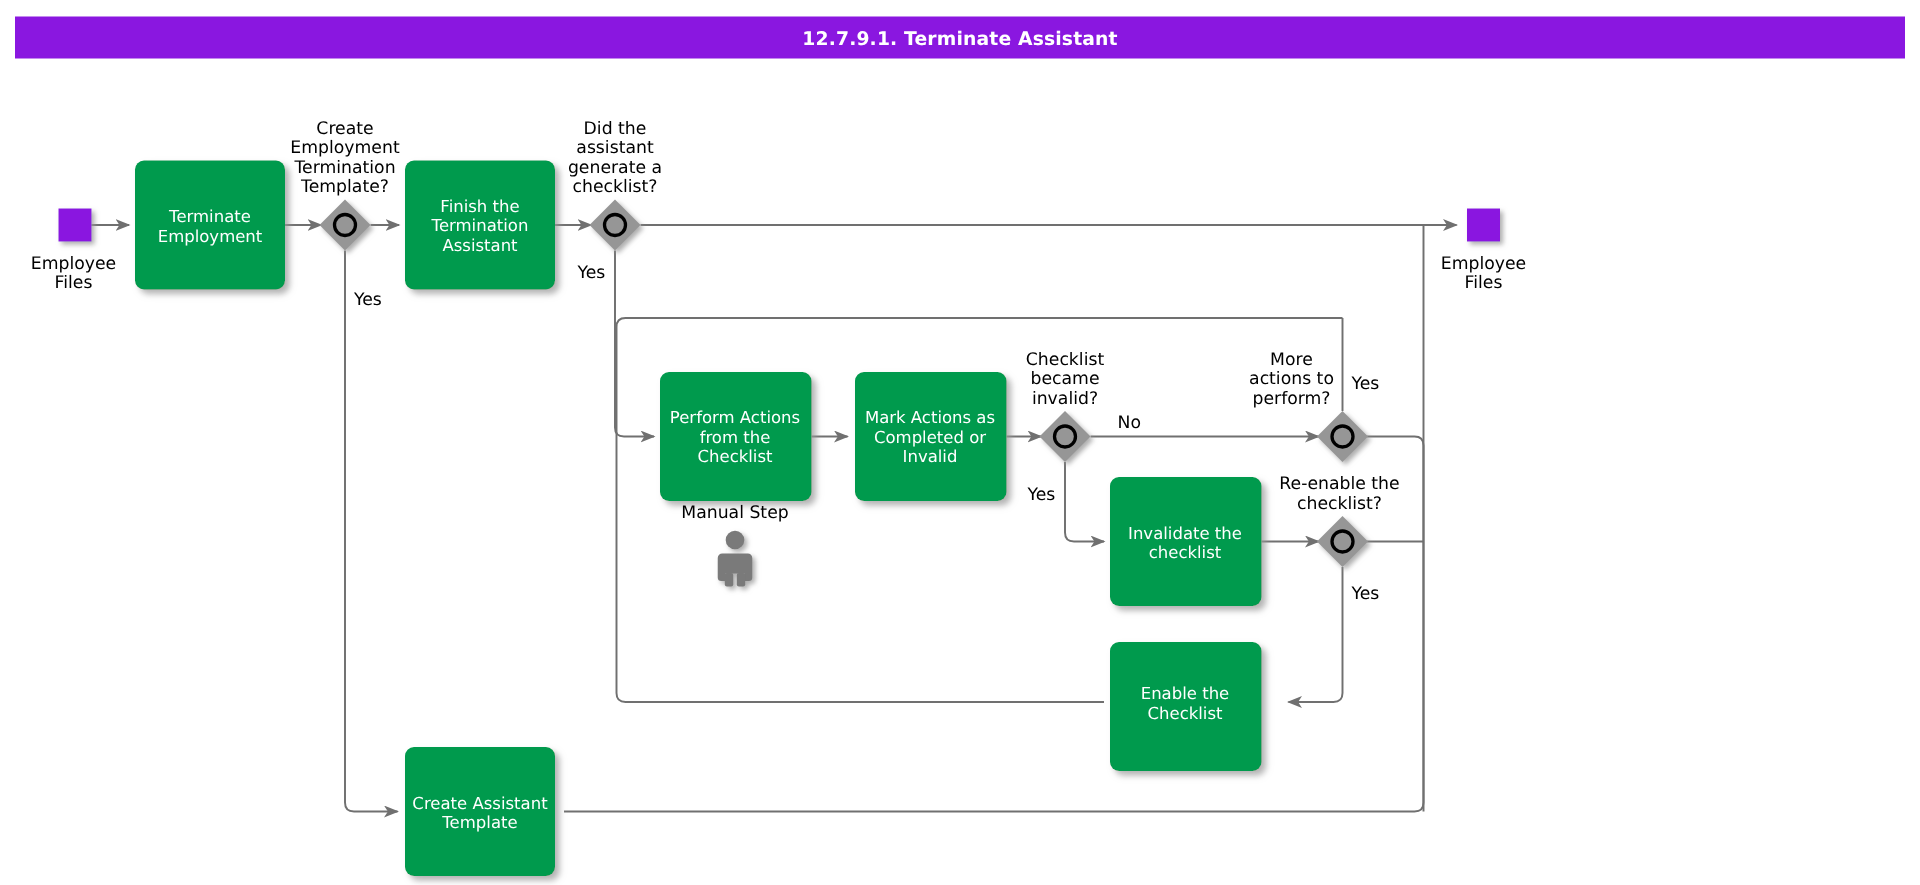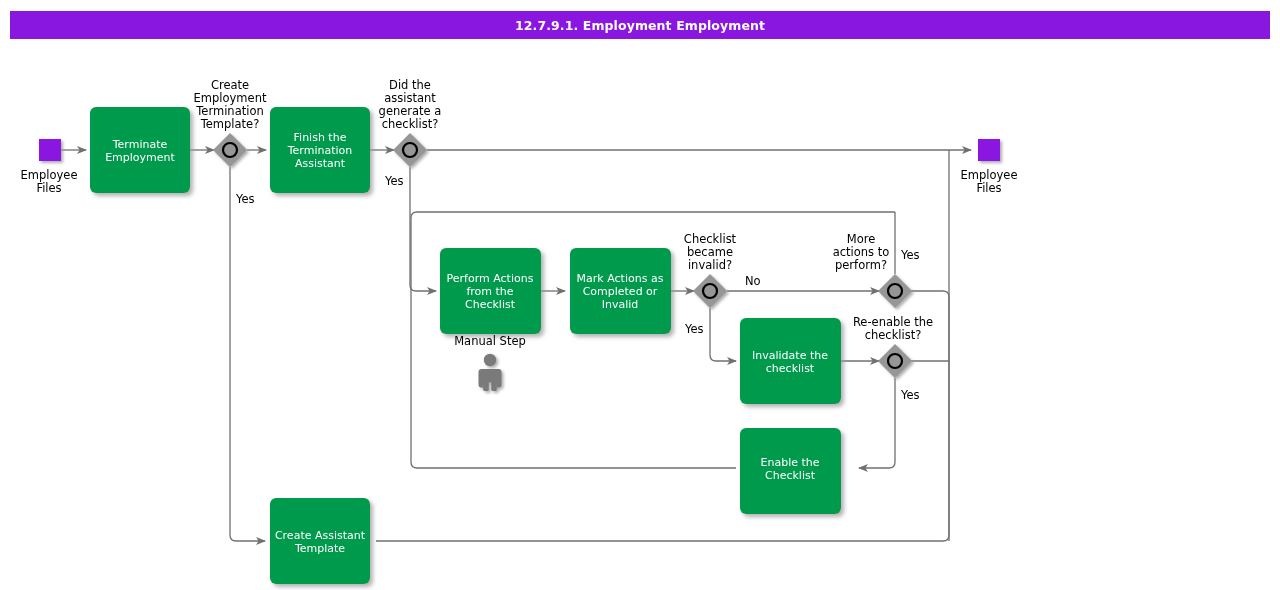--- a/index.html
+++ b/index.html
@@ -52,21 +52,21 @@
   }
   .edge-label {
     fill: #000000;
     font-size: 11.5px;
   }
 </style>
 </head>
 <body>
 
 <div class="title-bar">
-  <span class="title-text">12.7.9.1. Employment Employment</span>
+  <span class="title-text">12.7.9.1. Terminate Assistant</span>
 </div>
 
 <svg id="canvas" viewBox="0 0 1280 590">
   <defs>
     <marker id="arrow" markerWidth="10" markerHeight="10" refX="9" refY="4" orient="auto" markerUnits="userSpaceOnUse">
       <path d="M0,0 L10,4 L0,8 L2.6,4 z" fill="#707070"></path>
     </marker>
     <filter id="shadow" x="-30%" y="-30%" width="180%" height="180%">
       <feDropShadow dx="3" dy="3" stdDeviation="2.2" flood-color="#999999" flood-opacity="0.75"></feDropShadow>
     </filter>

